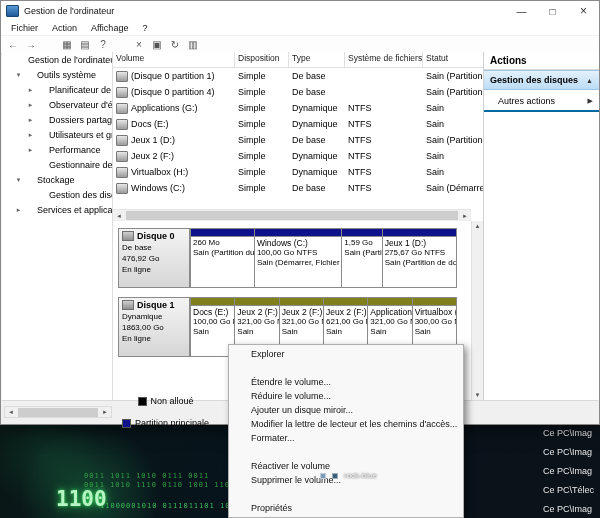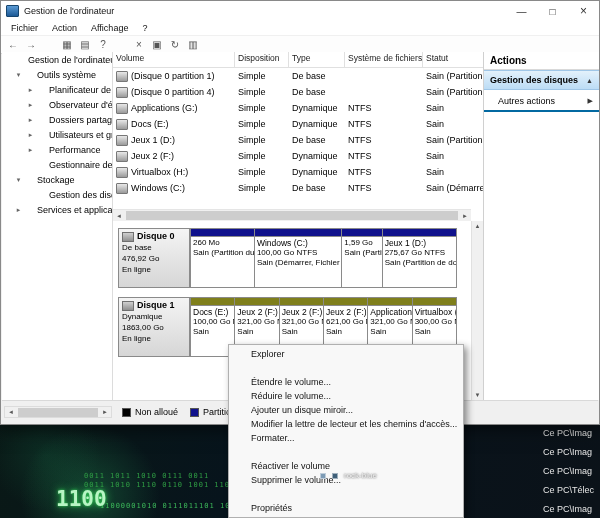--- a/index.html
+++ b/index.html
@@ -60,21 +60,21 @@
   .sa{width:12px;text-align:center;flex:none;}
   .thumb{flex:1;height:9px;background:#cdcdcd;margin:0 1px;}
   .graph{position:absolute;left:0;right:12px;top:169px;bottom:0;background:#fff;
     padding:7px 14px 0 5px;box-sizing:border-box;overflow:hidden;}
   .vscroll{position:absolute;right:0;top:169px;bottom:0;width:12px;background:#f0f0f0;
     border-left:1px solid #e0e0e0;display:flex;flex-direction:column;justify-content:space-between;
     align-items:center;font-size:6px;color:#555;padding:2px 0;box-sizing:border-box;}
   .disk-row{display:flex;height:60px;margin-bottom:9px;}
   .disk-label{width:72px;flex:none;border:1px solid #8a8a8a;background:linear-gradient(#f4f4f4,#d6d6d6);
     padding:2px 3px;box-sizing:border-box;font-size:8px;line-height:11px;overflow:hidden;white-space:nowrap;}
-  .dname{font-size:9px;display:flex;align-items:center;gap:3px;font-weight:bold;}
+  .dname{font-size:9px;display:flex;gap:3px;font-weight:bold;}
   .disk-ic{width:10px;height:8px;flex:none;background:linear-gradient(#cfcfcf,#8f8f8f);border:1px solid #6f6f6f;}
   .segs{flex:1;display:flex;min-width:0;}
   .seg{flex:1 1 0;min-width:0;border:1px solid #8a8a8a;border-left:none;background:#fff;
     position:relative;overflow:hidden;box-sizing:border-box;}
   .segs .seg:first-child{border-left:1px solid #8a8a8a;}
   .seg-bar{height:7px;background:var(--bar,#10128c);border-bottom:1px solid #8a8a8a;}
   .seg-body{padding:1px 2px;font-size:8px;line-height:10px;white-space:nowrap;}
   .seg-body div:empty{display:none;}
   .sname{font-size:8.5px;}
 
@@ -87,21 +87,21 @@
   .act-item.selected{background:linear-gradient(#e3f1fb,#bcdcf5);border-top:1px solid #9fc6e7;
     border-bottom:1px solid #9fc6e7;font-weight:bold;}
   .act-item.sub{padding-left:14px;border-bottom:2px solid #0369a1;margin-top:2px;}
   .act-arrow{font-size:7px;color:#333;}
 
   
   .bottombar{position:absolute;left:1px;right:1px;bottom:1px;height:22px;background:#f0f0f0;
     border-top:1px solid #d9d9d9;display:flex;align-items:center;}
   .tree-hscroll{width:108px;height:12px;margin:0 2px;background:#f0f0f0;border:1px solid #dcdcdc;
     display:flex;align-items:center;font-size:6px;color:#555;flex:none;box-sizing:border-box;}
-  .legend{display:flex;gap:12px;margin-left:8px;font-size:9px;align-items:center;white-space:nowrap;}
+  .legend{display:flex;gap:12px;margin-left:8px;font-size:9px;align-items:center;white-space:nowrap;flex-direction:column;}
   .leg{display:flex;align-items:center;gap:4px;}
   .leg-sq{width:9px;height:9px;border:1px solid #555;display:inline-block;box-sizing:border-box;}
 
   
   .ctx{position:absolute;left:228px;top:344px;width:236px;background:#f8f8f8;border:1px solid #b0b0b0;
     box-shadow:3px 3px 7px rgba(0,0,0,.45);padding:2px 0;z-index:40;box-sizing:border-box;}
   .mi{height:14px;line-height:14px;padding:0 8px 0 22px;font-size:9px;color:#111;
     white-space:nowrap;overflow:hidden;}
 
   

